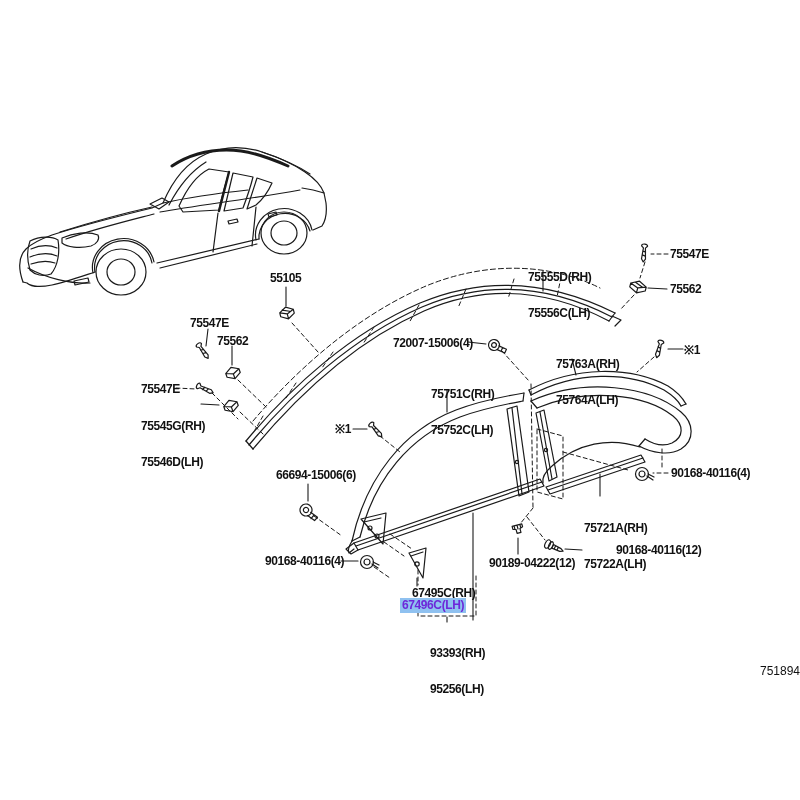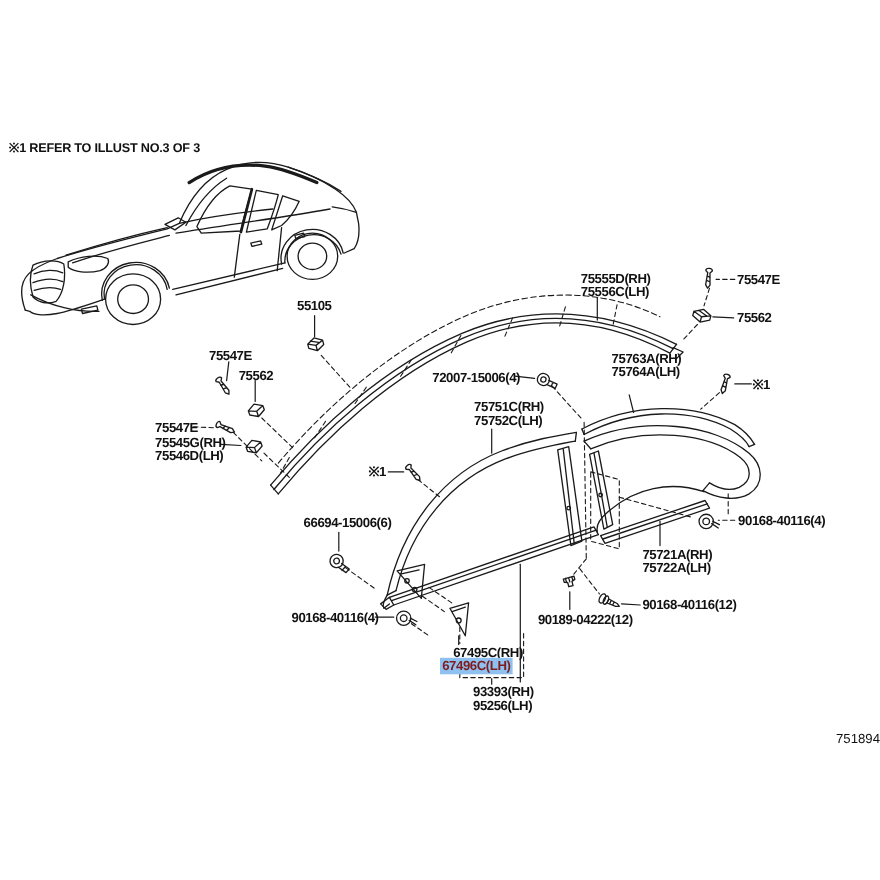--- a/index.html
+++ b/index.html
@@ -1,25 +1,25 @@
 <!DOCTYPE html>
 <html><head>
 <meta charset="utf-8">
 <style>
   html,body{margin:0;padding:0;background:#fff;}
   .stage{position:relative;width:800px;height:800px;background:#ffffff;overflow:hidden;
          font-family:"Liberation Sans",sans-serif;}
   svg.art{position:absolute;left:0;top:0;}
   .lbl{position:absolute;font-weight:bold;font-size:12px;line-height:12px;
        letter-spacing:-0.4px;color:#111;white-space:nowrap;}
-  .lbl .ln{display:block;}
+  .lbl .ln{display:block;margin-top:24px;}
   .note{position:absolute;font-weight:bold;font-size:11.5px;color:#111;
         letter-spacing:-0.2px;white-space:nowrap;}
   .code{position:absolute;font-weight:normal;font-size:12px;color:#111;white-space:nowrap;}
-  .hl{background:#8fc1f0;color:#7f1d1d;padding:0 2px 1px 2px;}
+  .hl{background:#8fc1f0;color:#6d28d9;padding:0 2px 1px 2px;}
 </style>
 </head>
 <body>
 
 <div class="stage">
 
   <svg class="art" width="800" height="800" viewBox="0 0 800 800" fill="none" stroke="#1a1a1a" stroke-width="1.2" stroke-linecap="round" stroke-linejoin="round">
 
     <g>
 
@@ -241,21 +241,20 @@
       <path d="M-5,-4 L5,-4 L5,-1 L2,0 L2,4 L-2,4 L-2,0 L-5,-1 Z M-3,-4 L-3,-1 M0,-4 L0,0 M3,-4 L3,-1"></path>
     </g>
 
     <g transform="translate(554,547) rotate(25)">
       <ellipse cx="-7" cy="0" rx="2.5" ry="4.5"></ellipse>
         <ellipse cx="-3.5" cy="0" rx="2" ry="4"></ellipse>
       <path d="M-1.5,-2 L7,-1.5 L10,0 L7,1.5 L-1.5,2 Z M1,-1.8 L1,1.8 M4,-1.6 L4,1.6"></path>
     </g>
   </svg>
 
-  <div class="note" style="left:8px;top:126px">※1 REFER TO ILLUST NO.3 OF 3</div>
 
   <div class="lbl" style="left:270px;top:272px">55105</div>
 
   <div class="lbl" style="left:190px;top:317px">75547E</div>
 
   <div class="lbl" style="left:217px;top:335px">75562</div>
 
   <div class="lbl" style="left:141px;top:383px">75547E</div>
 
   <div class="lbl" style="left:141px;top:396px">
@@ -267,21 +266,21 @@
     <span class="ln">75555D(RH)</span>
     <span class="ln">75556C(LH)</span>
   </div>
 
   <div class="lbl" style="left:670px;top:248px">75547E</div>
 
   <div class="lbl" style="left:670px;top:283px">75562</div>
 
   <div class="lbl" style="left:393px;top:337px">72007-15006(4)</div>
 
-  <div class="lbl" style="left:556px;top:320px">
+  <div class="lbl" style="left:556px;top:334px">
     <span class="ln">75763A(RH)</span>
     <span class="ln">75764A(LH)</span>
   </div>
 
   <div class="lbl" style="left:684px;top:344px">※1</div>
 
   <div class="lbl" style="left:431px;top:364px">
     <span class="ln">75751C(RH)</span>
     <span class="ln">75752C(LH)</span>
   </div>
@@ -292,21 +291,21 @@
 
   <div class="lbl" style="left:265px;top:555px">90168-40116(4)</div>
 
   <div class="lbl" style="left:671px;top:467px">90168-40116(4)</div>
 
   <div class="lbl" style="left:584px;top:498px">
     <span class="ln">75721A(RH)</span>
     <span class="ln">75722A(LH)</span>
   </div>
 
-  <div class="lbl" style="left:584px;top:544px">90168-40116(12)</div>
+  <div class="lbl" style="left:616px;top:544px">90168-40116(12)</div>
 
   <div class="lbl" style="left:489px;top:557px">90189-04222(12)</div>
 
   <div class="lbl" style="left:412px;top:587px">67495C(RH)</div>
 
   <div class="lbl" style="left:400px;top:599px">
     <span class="hl">67496C(LH)</span>
   </div>
 
   <div class="lbl" style="left:430px;top:623px">

